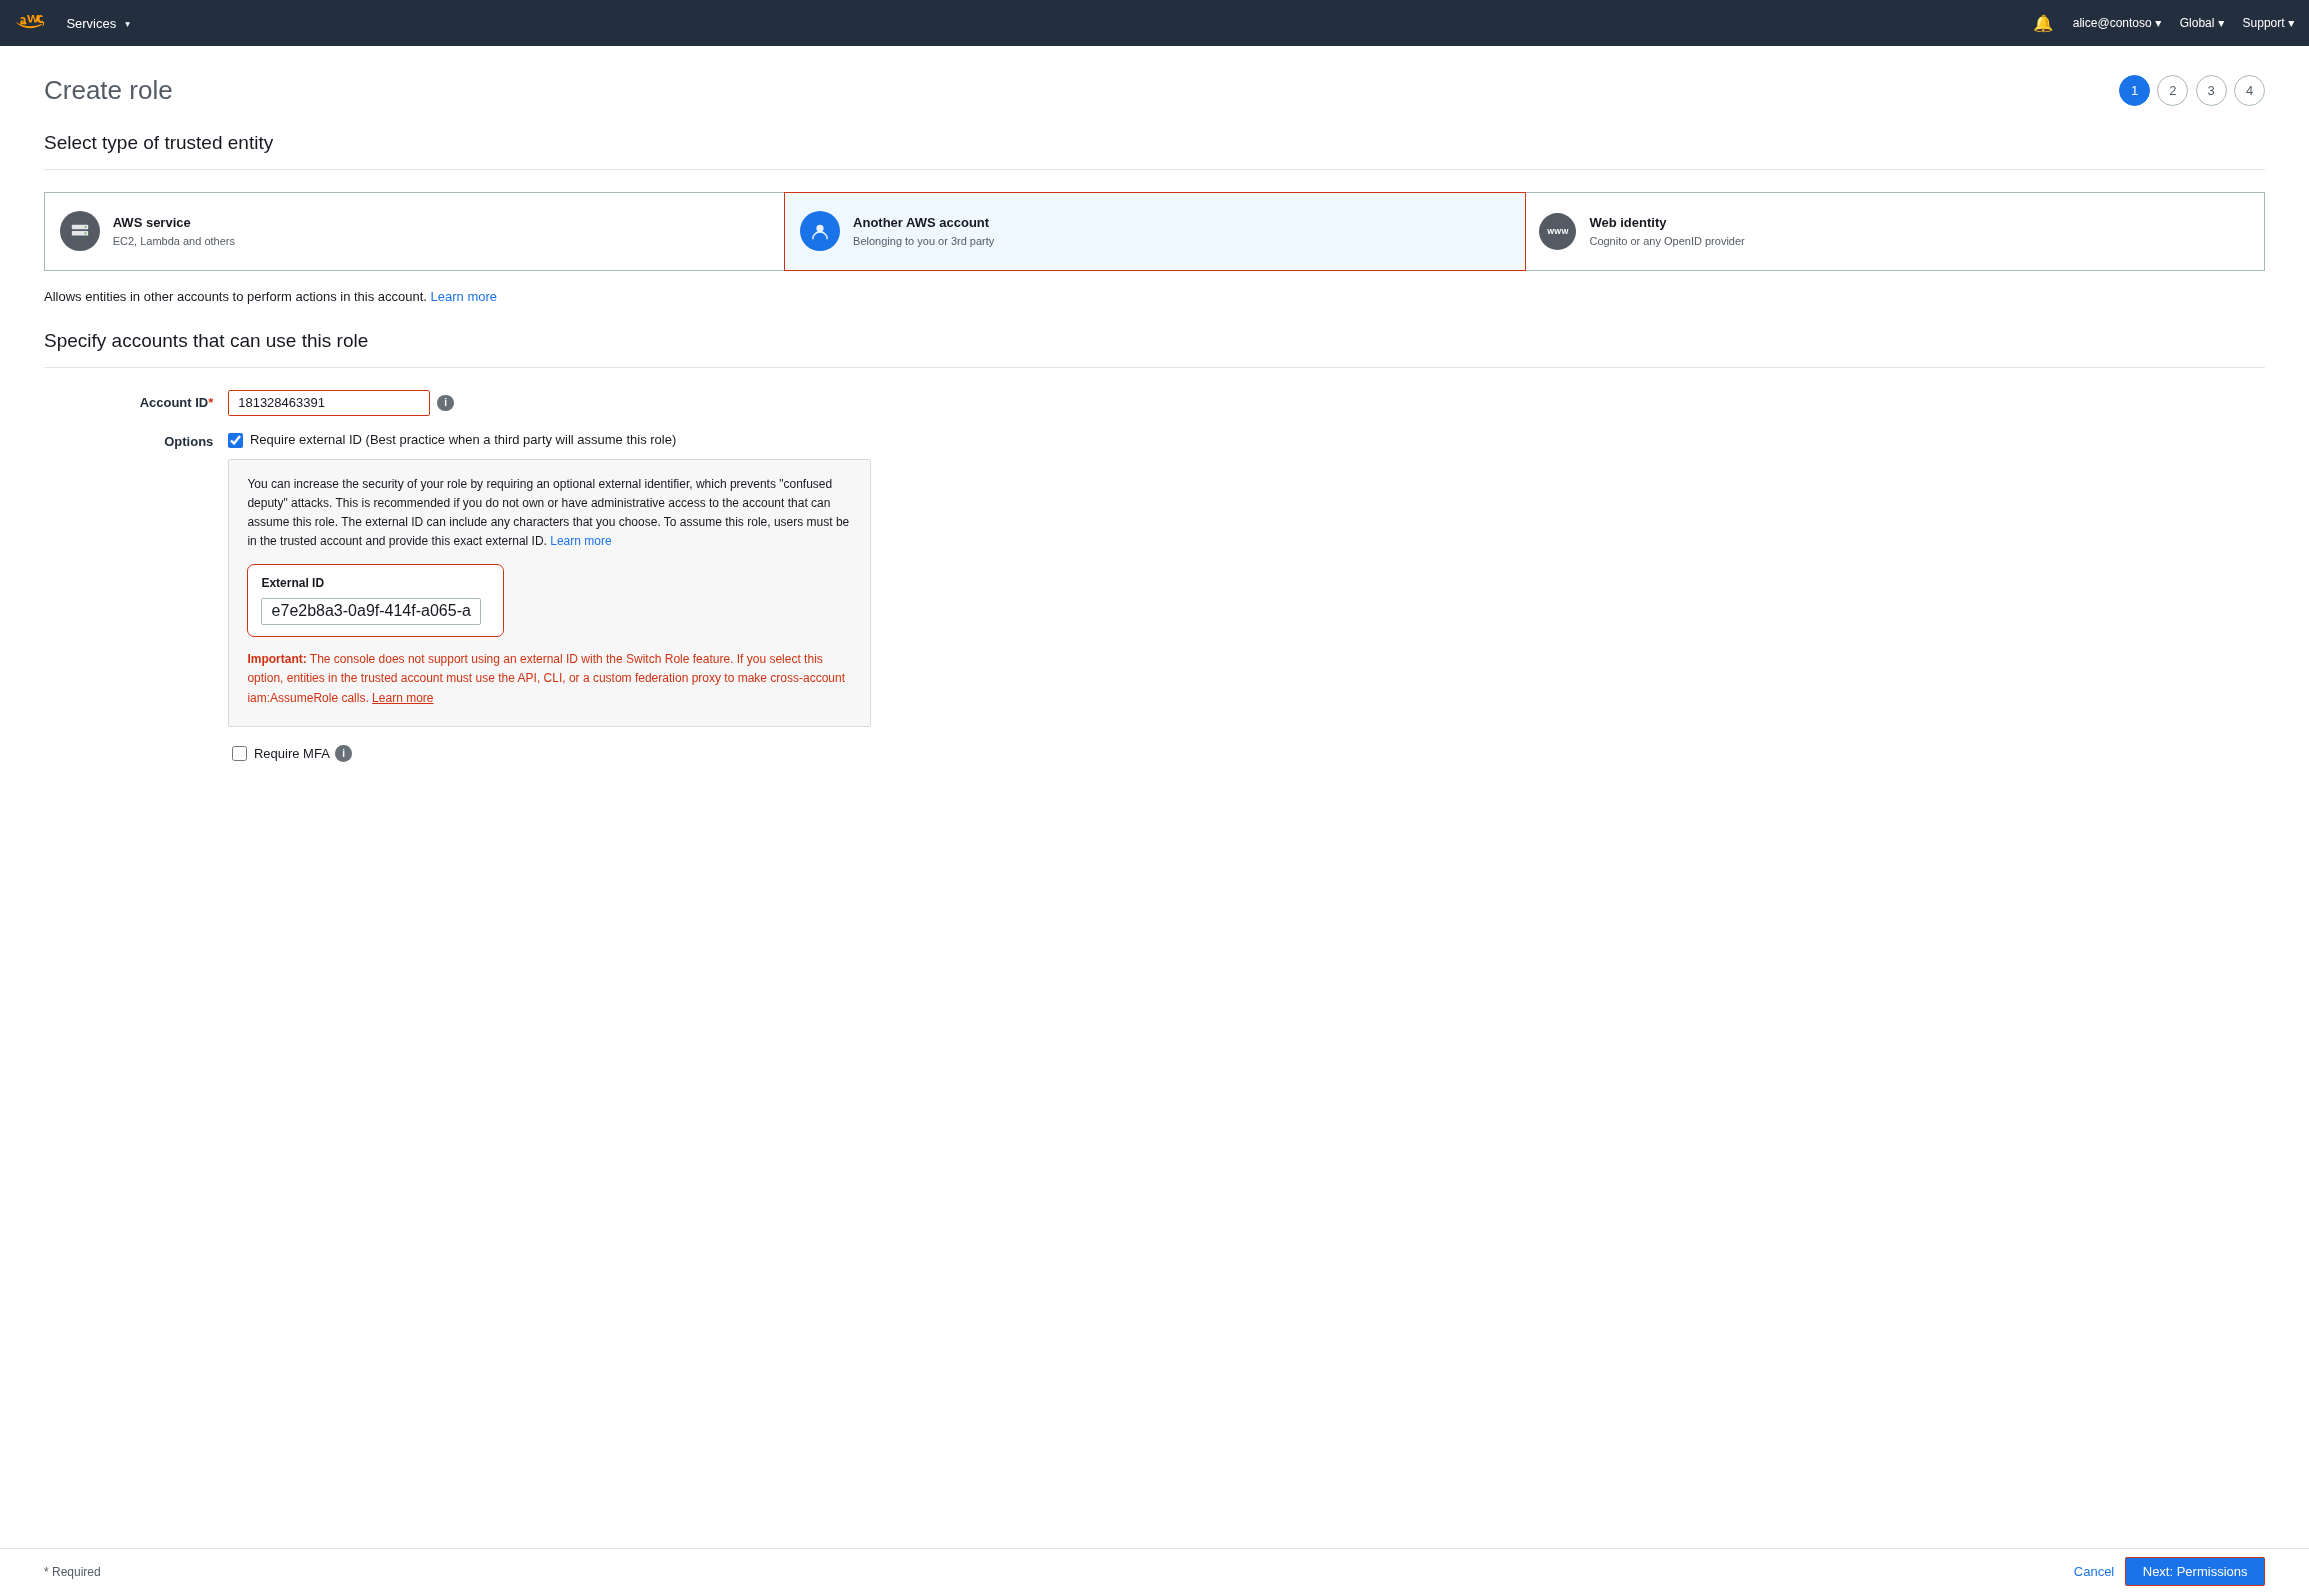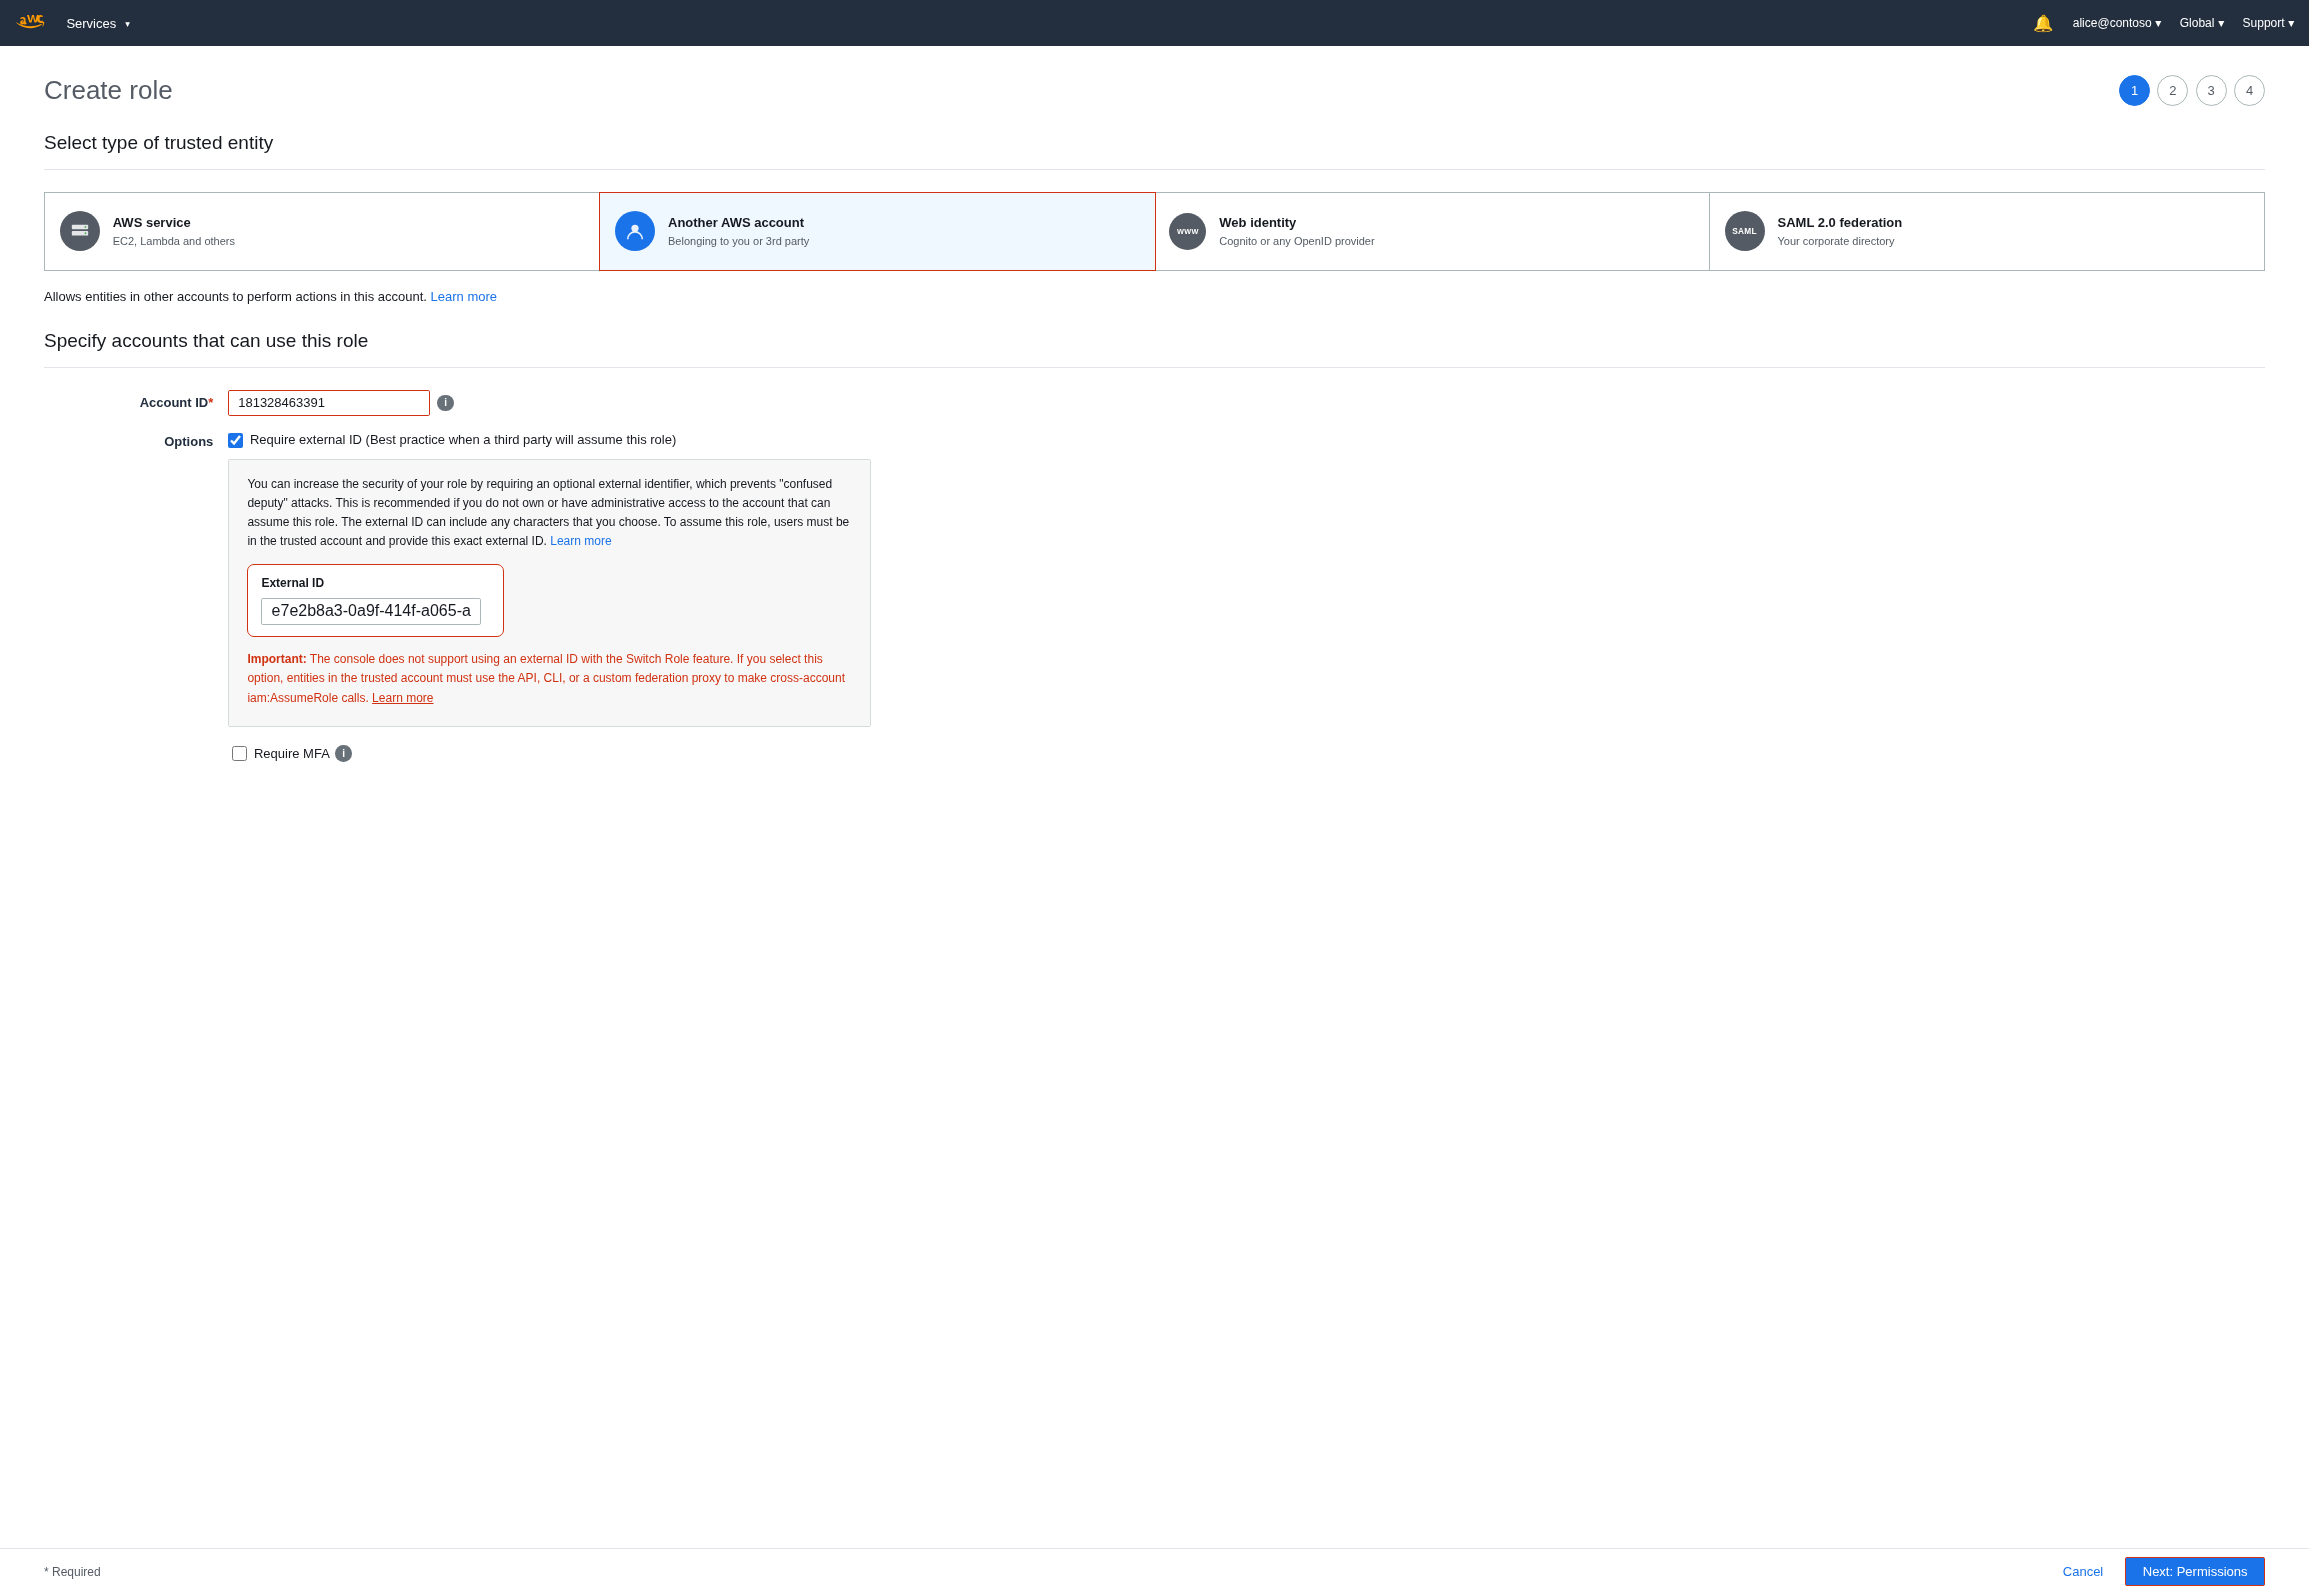--- a/index.html
+++ b/index.html
@@ -311,21 +311,21 @@
       bottom: 0;
       left: 0;
       right: 0;
       height: 46px;
       display: flex;
       align-items: center;
       padding: 0 44px;
       justify-content: space-between;
     }
     .required-note { font-size: 12px; color: #545b64; }
-    .footer-buttons { display: flex; gap: 11px; align-items: center; }
+    .footer-buttons { display: flex; align-items: center; }
     .btn-cancel {
       background: transparent;
       border: none;
       color: #1a73e8;
       font-size: 13px;
       cursor: pointer;
       padding: 5.5px 11px;
     }
     .btn-next {
       background: #1a73e8;
@@ -434,29 +434,20 @@
     <div class="entity-card">
       <div class="www-badge">
         <span style="font-size:7.3px;font-weight:700;">WWW</span>
       </div>
       <div class="entity-text">
         <strong>Web identity</strong>
         <span>Cognito or any OpenID provider</span>
       </div>
     </div>
 
-    <div class="entity-card">
-      <div style="width:40px;height:40px;background:#545b64;border-radius:50%;display:flex;align-items:center;justify-content:center;flex-shrink:0;">
-        <span style="color:#fff;font-size:8.3px;font-weight:700;letter-spacing:0.3px;">SAML</span>
-      </div>
-      <div class="entity-text">
-        <strong>SAML 2.0 federation</strong>
-        <span>Your corporate directory</span>
-      </div>
-    </div>
   </div>
 
   <p class="description">
     <span>Allows entities in other accounts to perform actions in this account.</span>
     <a href="#">Learn more</a>
   </p>
 
   <h2 class="section-title">Specify accounts that can use this role</h2>
   <hr class="section-divider">
 

